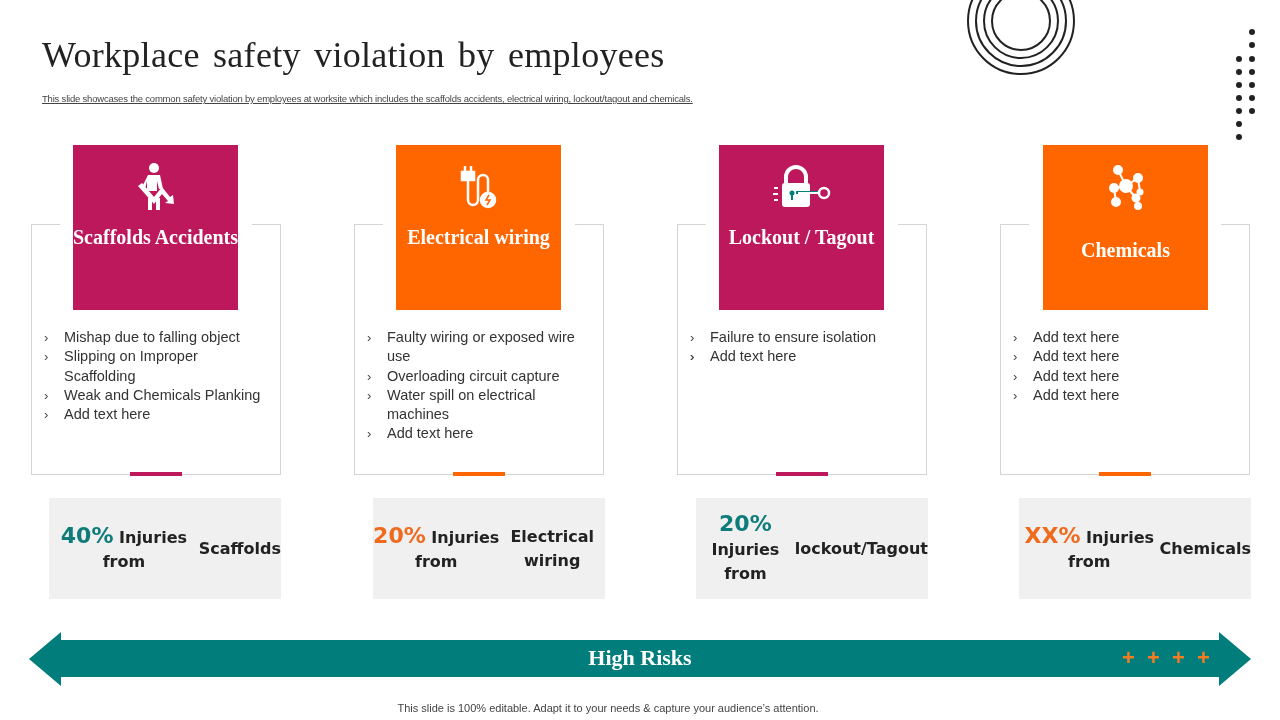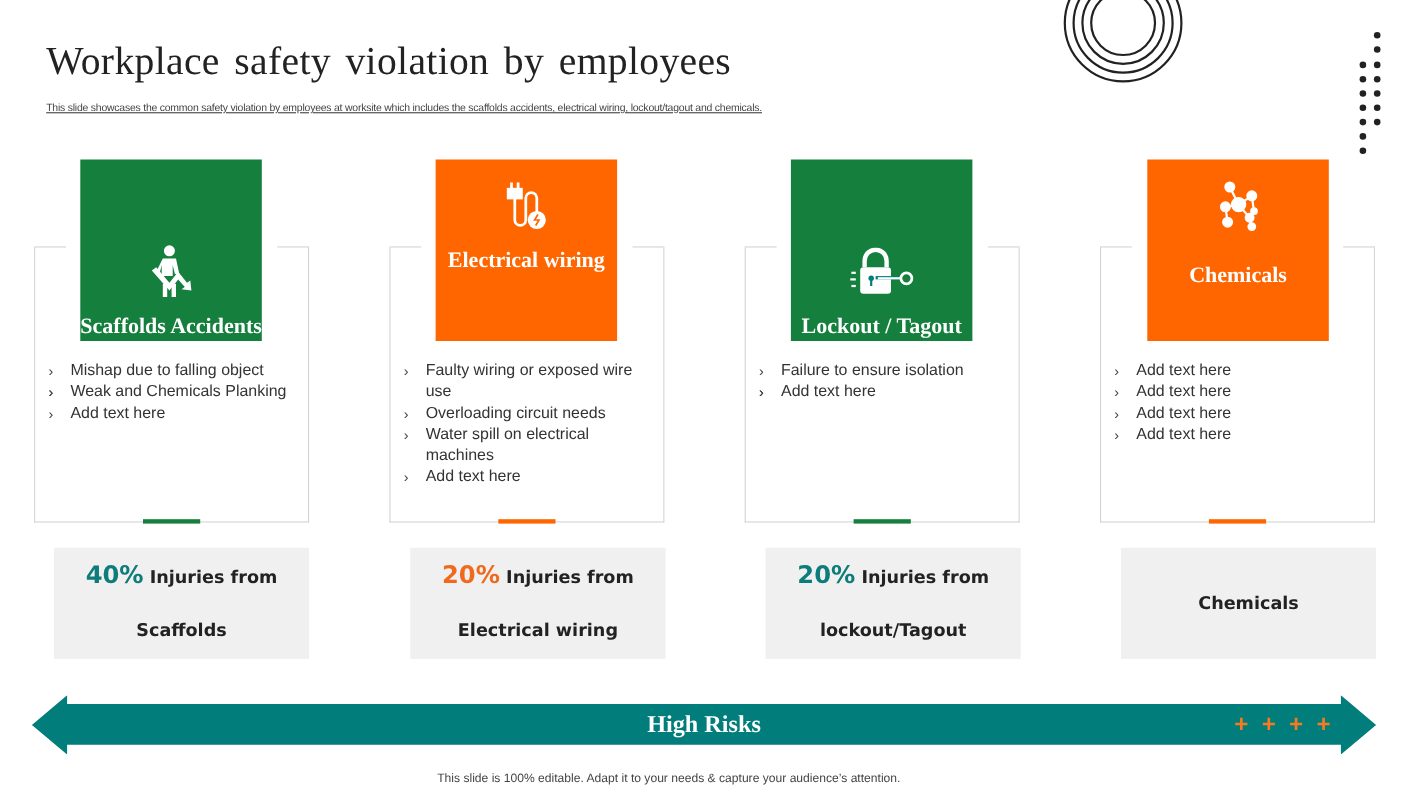--- a/index.html
+++ b/index.html
@@ -12,28 +12,28 @@
 
   .card { position: absolute; top: 224px; width: 250px; height: 251px; border: 1px solid #d4d4d4; border-top: none; background: #fff; }
   .card .topline-l, .card .topline-r { position: absolute; top: 0; height: 1px; background: #d4d4d4; width: 28px; }
   .card .topline-l { left: 0; }
   .card .topline-r { right: 0; }
   .card .underbar { position: absolute; bottom: -2px; left: 98px; width: 52px; height: 4px; }
   .header-box { position: absolute; top: 145px; width: 165px; height: 165px; color: #fff; display: flex; flex-direction: column; align-items: center; }
   .header-box .icon { margin-top: 16px; height: 52px; display: flex; align-items: center; justify-content: center; }
   .header-box .label { font-family: "Liberation Serif", serif; font-weight: bold; font-size: 20px; line-height: 25px; text-align: center; margin-top: 12px; }
   .header-box .label.single { margin-top: 25px; }
-  .teal { background: #15803d; justify-content: flex-end; }
+  .teal { background: #be185d; }
   .orange { background: #FF6600; }
 
   .bullets { position: absolute; top: 328px; list-style: none; font-size: 14.5px; color: #333; line-height: 19.3px; width: 225px; }
   .bullets li { position: relative; padding-left: 20px; }
   .bullets li .chev { position: absolute; left: 0; top: 0; font-size: 13px; color: #444; }
 
-  .stat { position: absolute; top: 498px; width: 232px; height: 101px; background: #f0f0f0; display: flex; flex-direction: column; align-items: center; justify-content: center; font-family: "DejaVu Sans", sans-serif; font-weight: bold; font-size: 16px; color: #222; text-align: center; line-height: 24px; gap: 24px; }
+  .stat { position: absolute; top: 498px; width: 232px; height: 101px; background: #f0f0f0; display: flex; flex-direction: row; align-items: center; justify-content: center; font-family: "DejaVu Sans", sans-serif; font-weight: bold; font-size: 16px; color: #222; text-align: center; line-height: 24px; }
   .stat .pct { font-size: 22px; }
   .stat .pct.teal-t { color: #0E7C7B; }
   .stat .pct.orange-t { color: #F06A1E; }
 
   .arrow { position: absolute; left: 29px; top: 632px; width: 1222px; height: 54px; }
   .arrow-label { position: absolute; left: 0; width: 1280px; top: 645px; text-align: center; font-family: "Liberation Serif", serif; font-weight: bold; color: #fff; font-size: 22px; }
   .plus { position: absolute; left: 1122px; top: 645px; color: #F47B20; font-size: 22px; letter-spacing: 3px; font-weight: bold; }
   .footer { position: absolute; left: 0; width: 1216px; top: 702px; text-align: center; font-size: 11px; color: #444; }
 </style>
 </head>
@@ -78,21 +78,21 @@
       <path d="M12 13 h12 l3 14 h-4 l-2-8 v10 h-10 v-10 l-2 8 h-4z"></path>
       <path d="M2 24 l4-3 l12 14 l8-10 l8 10 l3-2 l1 9 l-9-1 l3-2 l-6-7 l-8 10z"></path>
       <rect x="12" y="36" width="4" height="12"></rect>
         <rect x="20" y="36" width="4" height="12"></rect>
     </svg>
   </div>
   <div class="label">Scaffolds Accidents</div>
 </div>
 <ul class="bullets" style="left:44px">
   <li><span class="chev">›</span><span>Mishap due to falling object</span></li>
-  <li><span class="chev">›</span></li>
+  <li><span class="chev">›</span><span>Slipping on  Improper Scaffolding</span></li>
   <li><span class="chev">›</span><span>Weak and Chemicals Planking</span></li>
   <li><span class="chev">›</span><span>Add text here</span></li>
 </ul>
 <div class="stat" style="left:49px">
   <div><span class="pct teal-t">40%</span> <span>Injuries from</span></div>
   <div>Scaffolds</div>
 </div>
 
 <div class="card" style="left:354px">
   <div class="topline-l"></div>
@@ -107,21 +107,21 @@
       <rect x="3" y="8" width="12" height="8" fill="#fff"></rect>
       <path d="M9 16 v20 a5 5 0 0 0 10 0 v-20 a5 5 0 0 1 10 0 v14"></path>
       <circle cx="29" cy="36" r="7" fill="#fff"></circle>
       <path d="M30 31 l-3 5 h4 l-3 5" stroke="#FF6600" stroke-width="1.5"></path>
     </svg>
   </div>
   <div class="label">Electrical wiring</div>
 </div>
 <ul class="bullets" style="left:367px">
   <li><span class="chev">›</span><span>Faulty wiring or exposed wire use</span></li>
-  <li><span class="chev">›</span><span>Overloading circuit needs</span></li>
+  <li><span class="chev">›</span><span>Overloading circuit capture</span></li>
   <li><span class="chev">›</span><span>Water spill on electrical machines</span></li>
   <li><span class="chev">›</span><span>Add text here</span></li>
 </ul>
 <div class="stat" style="left:373px">
   <div><span class="pct orange-t">20%</span> <span>Injuries from</span></div>
   <div>Electrical wiring</div>
 </div>
 
 <div class="card" style="left:677px">
   <div class="topline-l"></div>
@@ -182,20 +182,21 @@
   </div>
   <div class="label single">Chemicals</div>
 </div>
 <ul class="bullets" style="left:1013px">
   <li><span class="chev">›</span><span>Add text here</span></li>
   <li><span class="chev">›</span><span>Add text here</span></li>
   <li><span class="chev">›</span><span>Add text here</span></li>
   <li><span class="chev">›</span><span>Add text here</span></li>
 </ul>
 <div class="stat" style="left:1019px">
+  <div><span class="pct orange-t">XX%</span> <span>Injuries from</span></div>
   <div>Chemicals</div>
 </div>
 
 <svg class="arrow" viewBox="0 0 1222 54" preserveAspectRatio="none">
   <polygon points="0,27 32,0 32,8 1190,8 1190,0 1222,27 1190,54 1190,45 32,45 32,54" fill="#017D7B"></polygon>
 </svg>
 <div class="arrow-label">High Risks</div>
 <div class="plus">+ + + +</div>
 
 <div class="footer">This slide is 100% editable. Adapt it to your needs &amp; capture your audience’s attention.</div>

